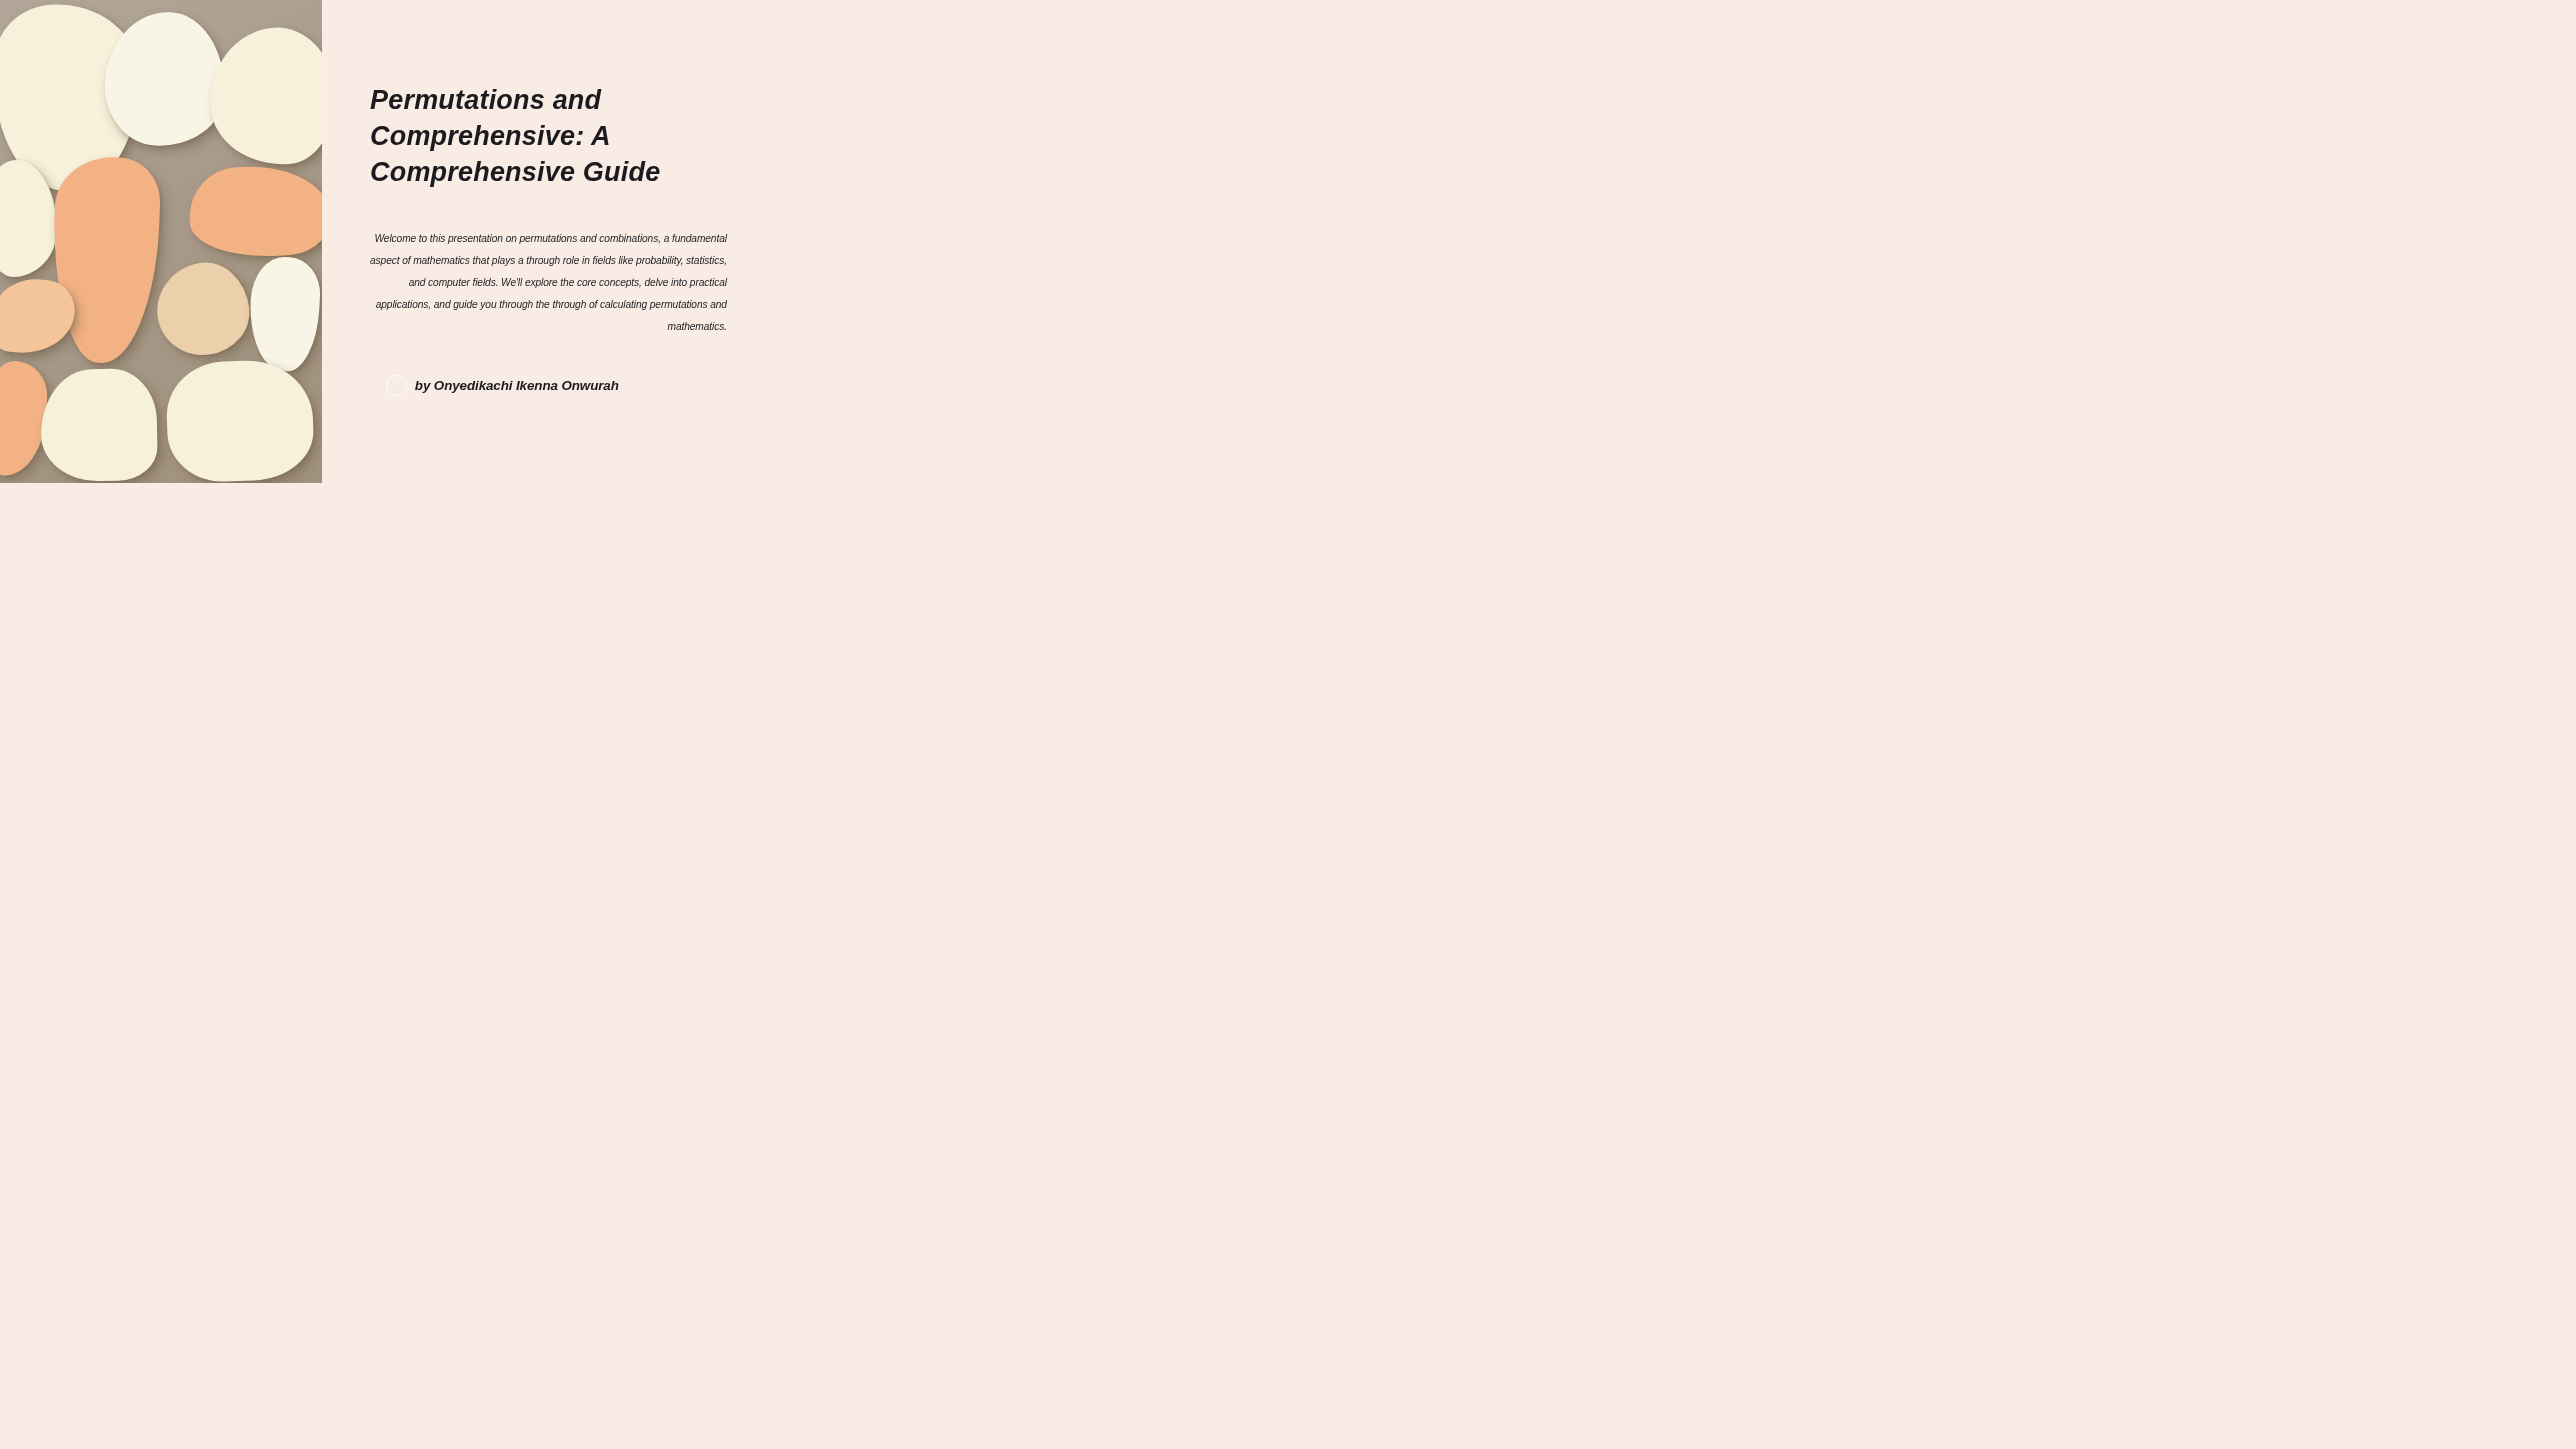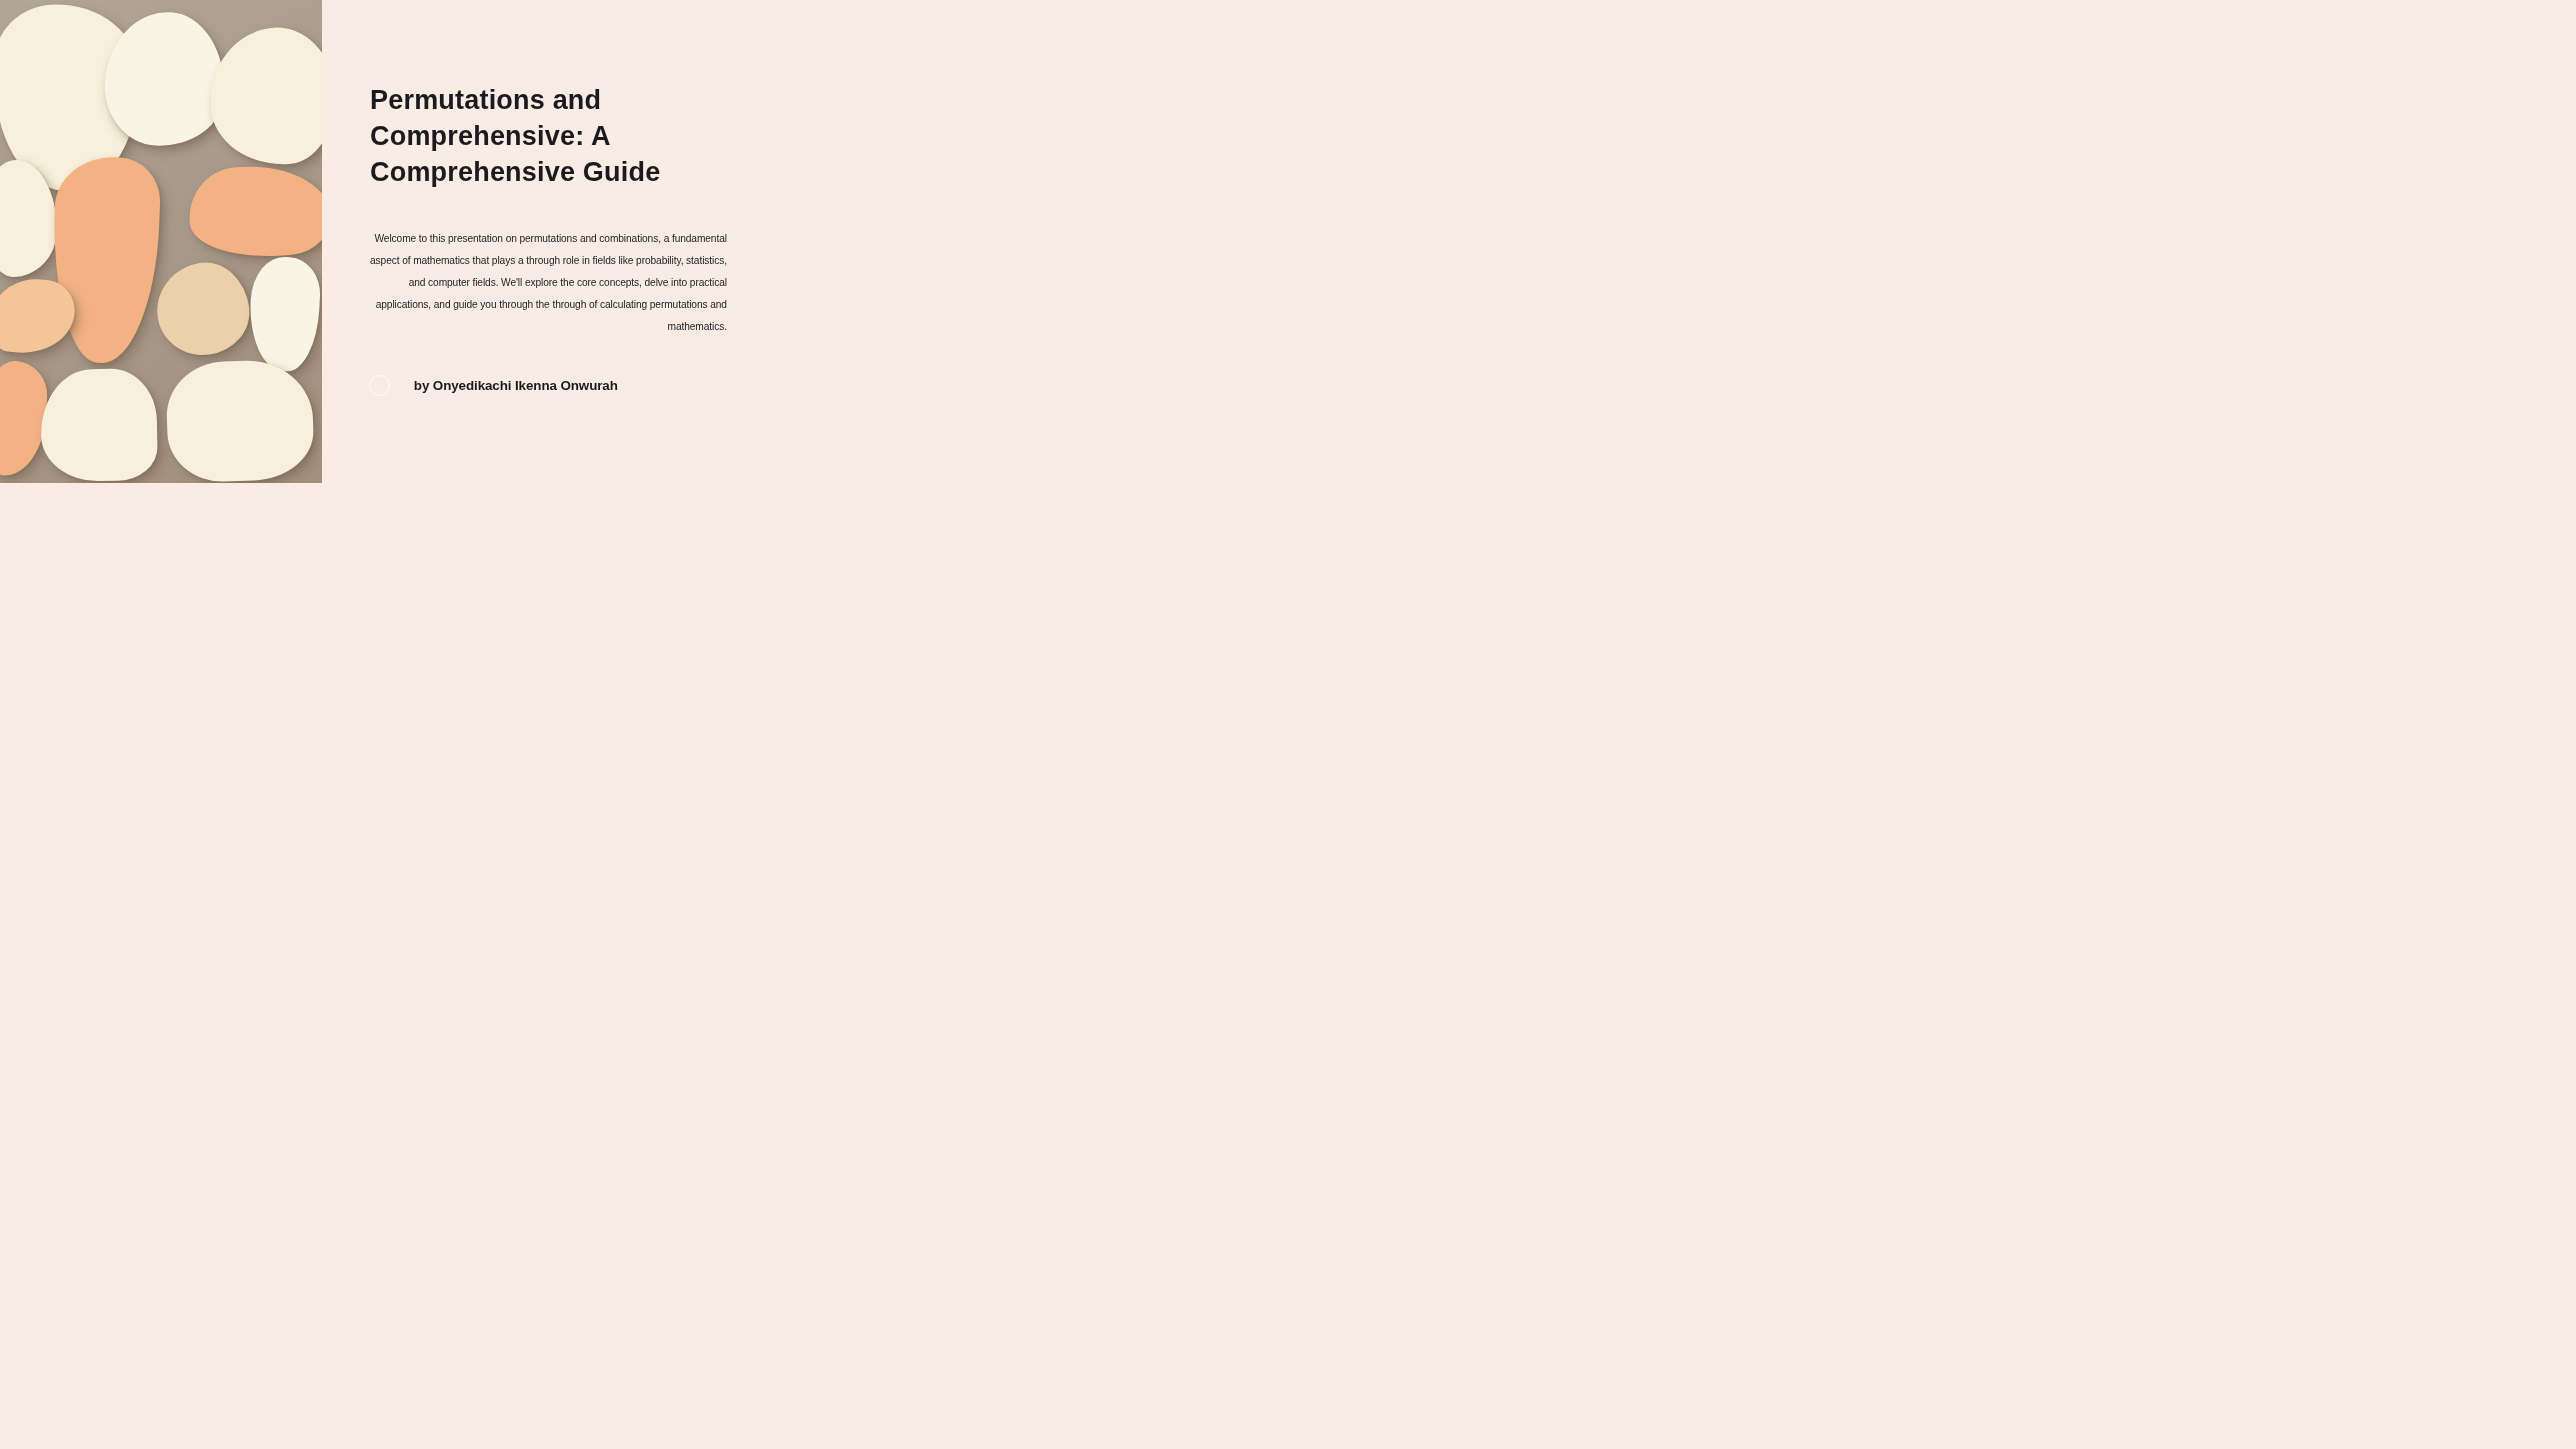--- a/index.html
+++ b/index.html
@@ -7,20 +7,21 @@
     padding: 0;
     background: #f8ece4;
     font-family: "Liberation Sans", sans-serif;
   }
   .slide {
     position: relative;
     width: 859px;
     height: 483px;
     overflow: hidden;
     background: #f8ece4;
+    font-style: italic;
   }
 
   
   .image-panel {
     position: absolute;
     left: 0; top: 0;
     width: 322px; height: 483px;
     background: linear-gradient(155deg, #b2a698 0%, #a89a8a 45%, #a1927e 100%);
     overflow: hidden;
   }
@@ -119,25 +120,24 @@
     text-align: right;
   }
   .intro-line {
     font-size: 10.2px;
     line-height: 22px;
     letter-spacing: -0.1px;
     white-space: nowrap;
   }
   .byline-row {
     position: absolute;
-    left: 47px; top: 375px;
+    left: 64px; top: 375px;
     height: 21.5px;
     display: flex;
     align-items: center;
-    gap: 16px;
   }
   .avatar-circle {
     width: 19.3px; height: 19.3px;
     border: 1.1px solid rgba(255,255,255,0.95);
     border-radius: 50%;
     background: transparent;
     flex: 0 0 auto;
   }
   .byline-text {
     margin-left: 7.5px;

